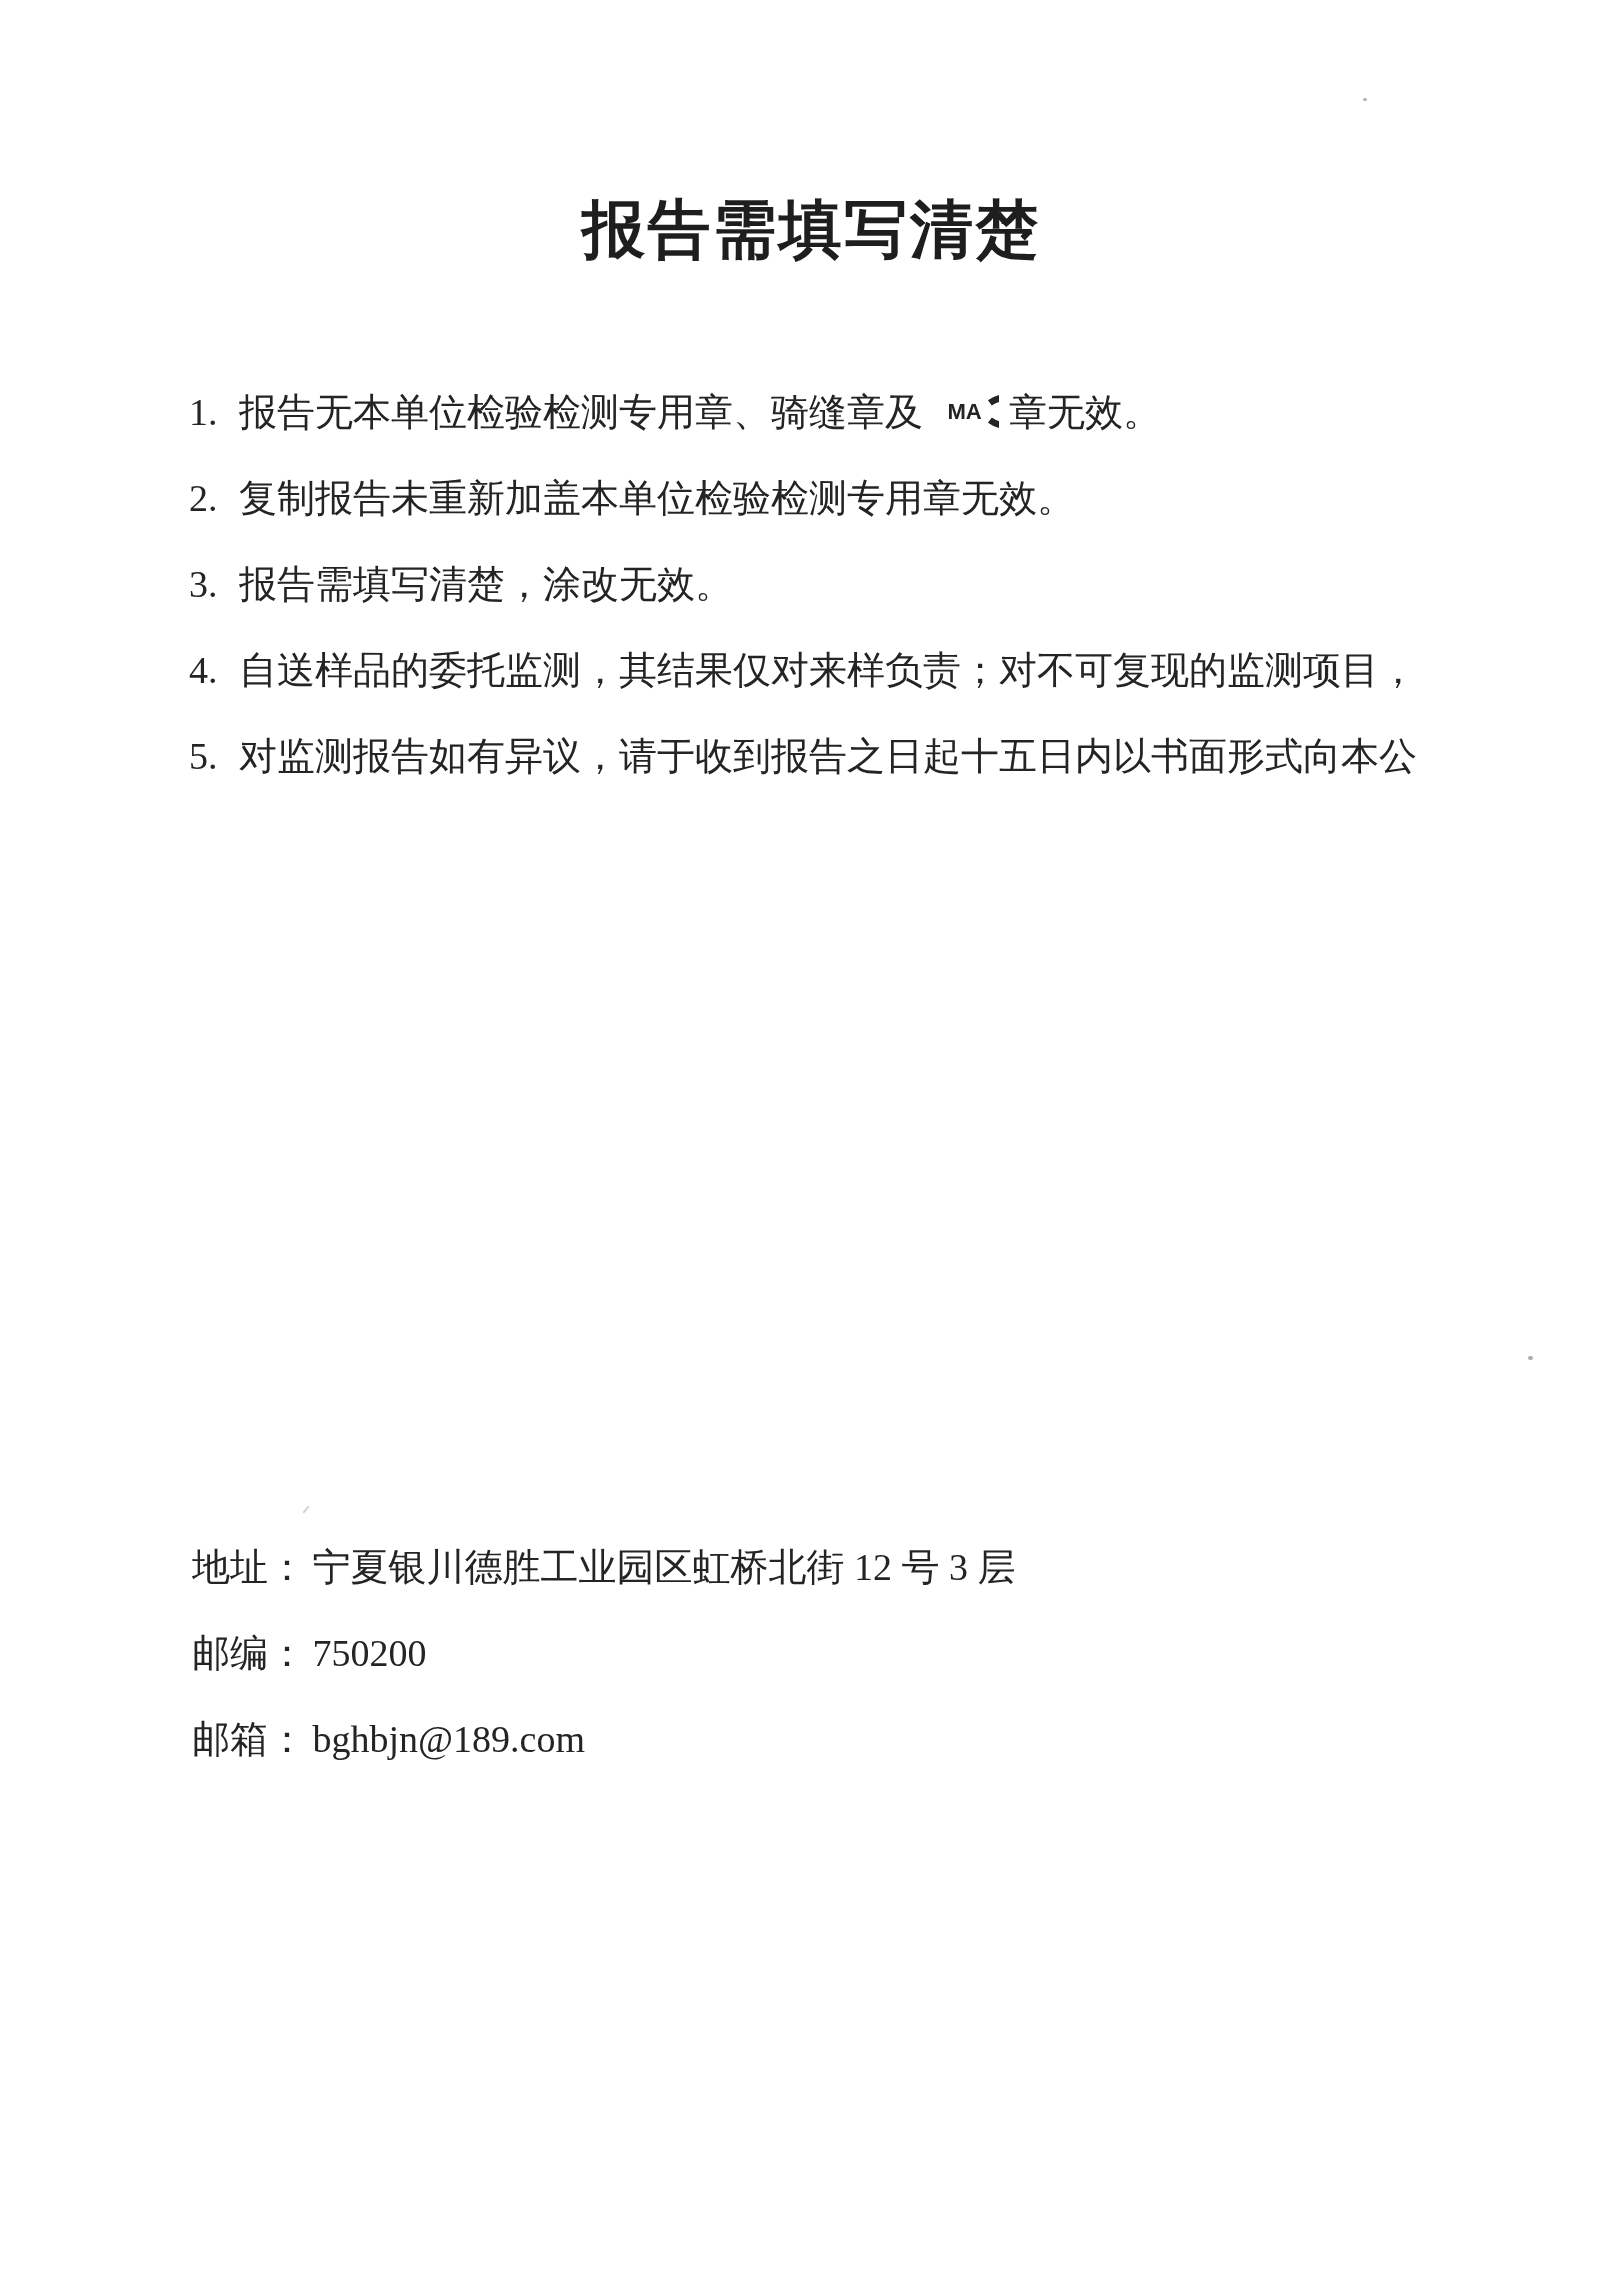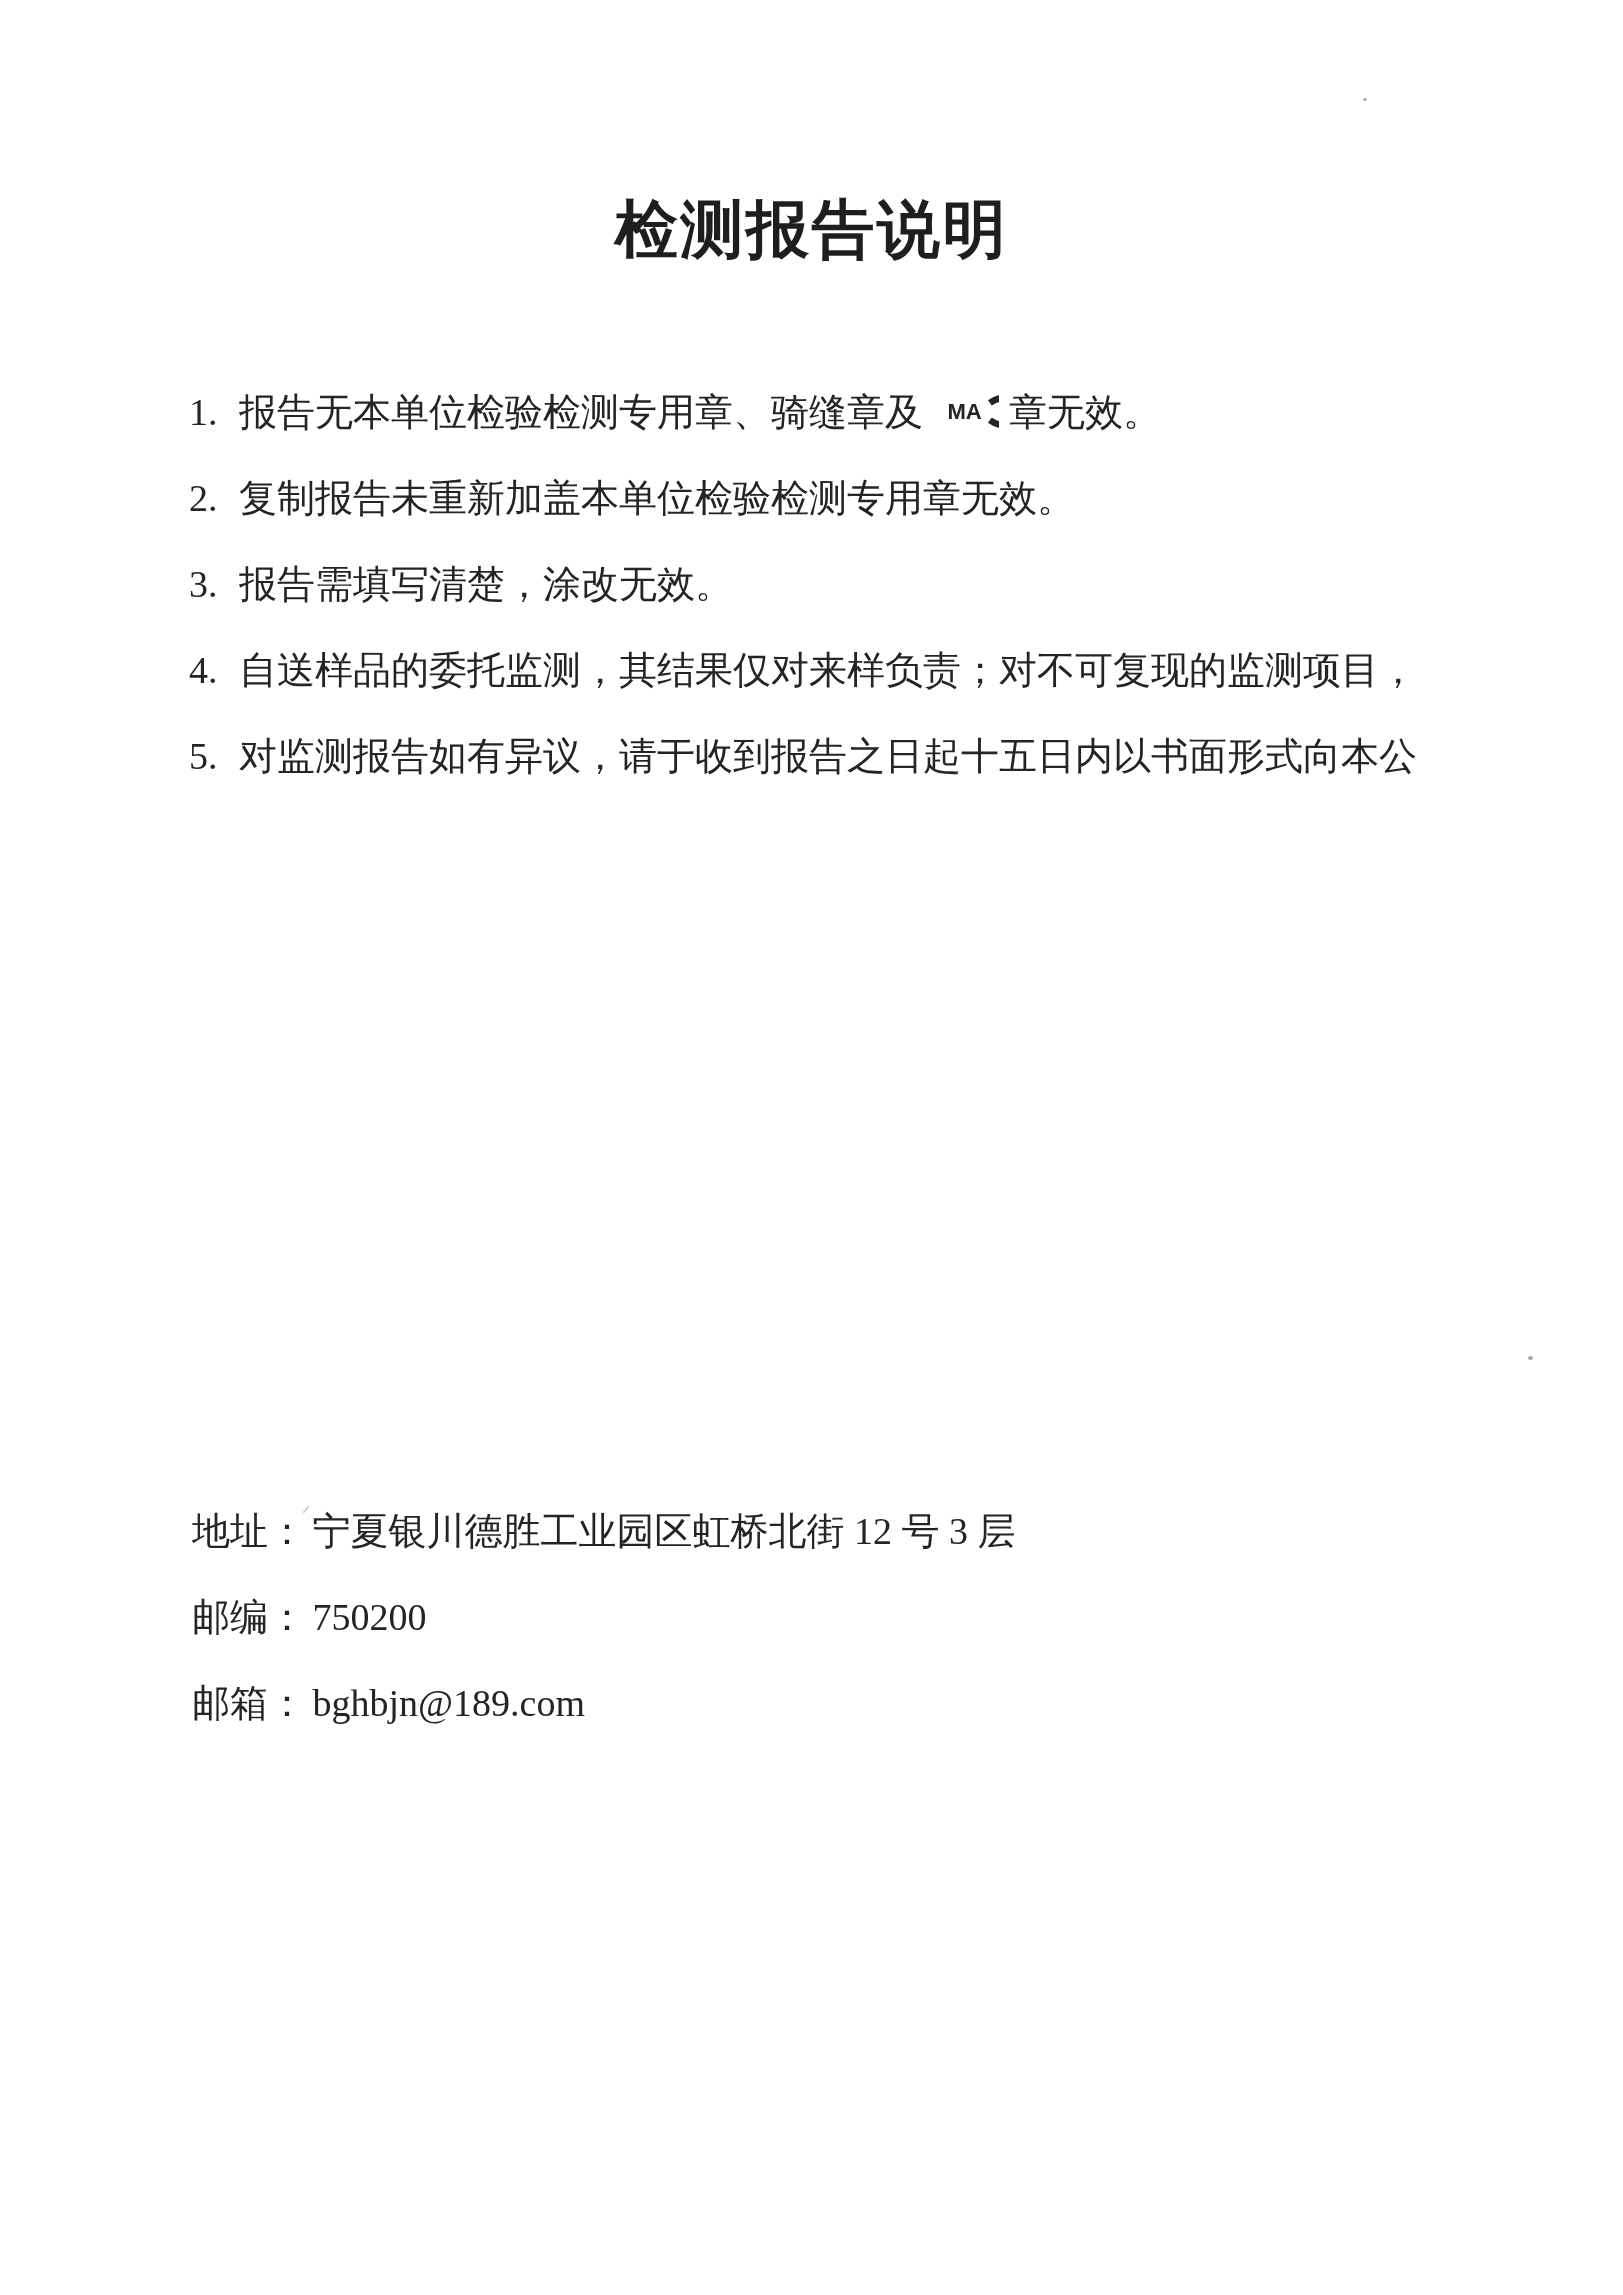--- a/index.html
+++ b/index.html
@@ -32,36 +32,36 @@
     vertical-align:-5.2px;
     margin:0 10.5px;
     line-height:0;
     text-decoration:underline;
   }
   .cma svg text{
     font-family:"Liberation Sans","DejaVu Sans",sans-serif;
     font-weight:700;
   }
   .contact{
-    position:absolute;left:192px;top:1488px;
+    position:absolute;left:192px;top:1524px;
     font-size:38px;
   }
   .contact .row{height:86px;line-height:86px;white-space:nowrap;}
   .contact .value{margin-left:6.5px;}
   .speck{position:absolute;background:#8f8f8f;border-radius:50%;}
   .speck-1{left:1363px;top:98px;width:3.9px;height:3.3px;opacity:.7;}
   .speck-2{left:1528px;top:1356px;width:4.6px;height:3.9px;opacity:.75;}
   .speck-3{left:305px;top:1505px;width:2px;height:9.2px;border-radius:1.3px;transform:rotate(40deg);opacity:.4;}
 </style>
 </head>
 <body>
 
 <div class="page">
 
-  <h1 class="title">检测报告说明</h1>
+  <h1 class="title">报告需填写清楚</h1>
 
   <ol class="notes">
 
     <li class="note">
       <span class="num">1.</span>
       <div class="line">
         <span>报告无本单位检验检测专用章、骑缝章及</span><span class="cma"><svg width="65" height="37" viewBox="0 0 100 56" aria-hidden="true" style="font-size:58px">
             <path d="M 86 14.8 A 44 23 0 1 1 86 41.2" fill="none" stroke="#242424" stroke-width="10"></path>
             <text x="47" y="40" text-anchor="middle" font-size="34" fill="#242424">MA</text>
           </svg></span><span>章无效。</span>

